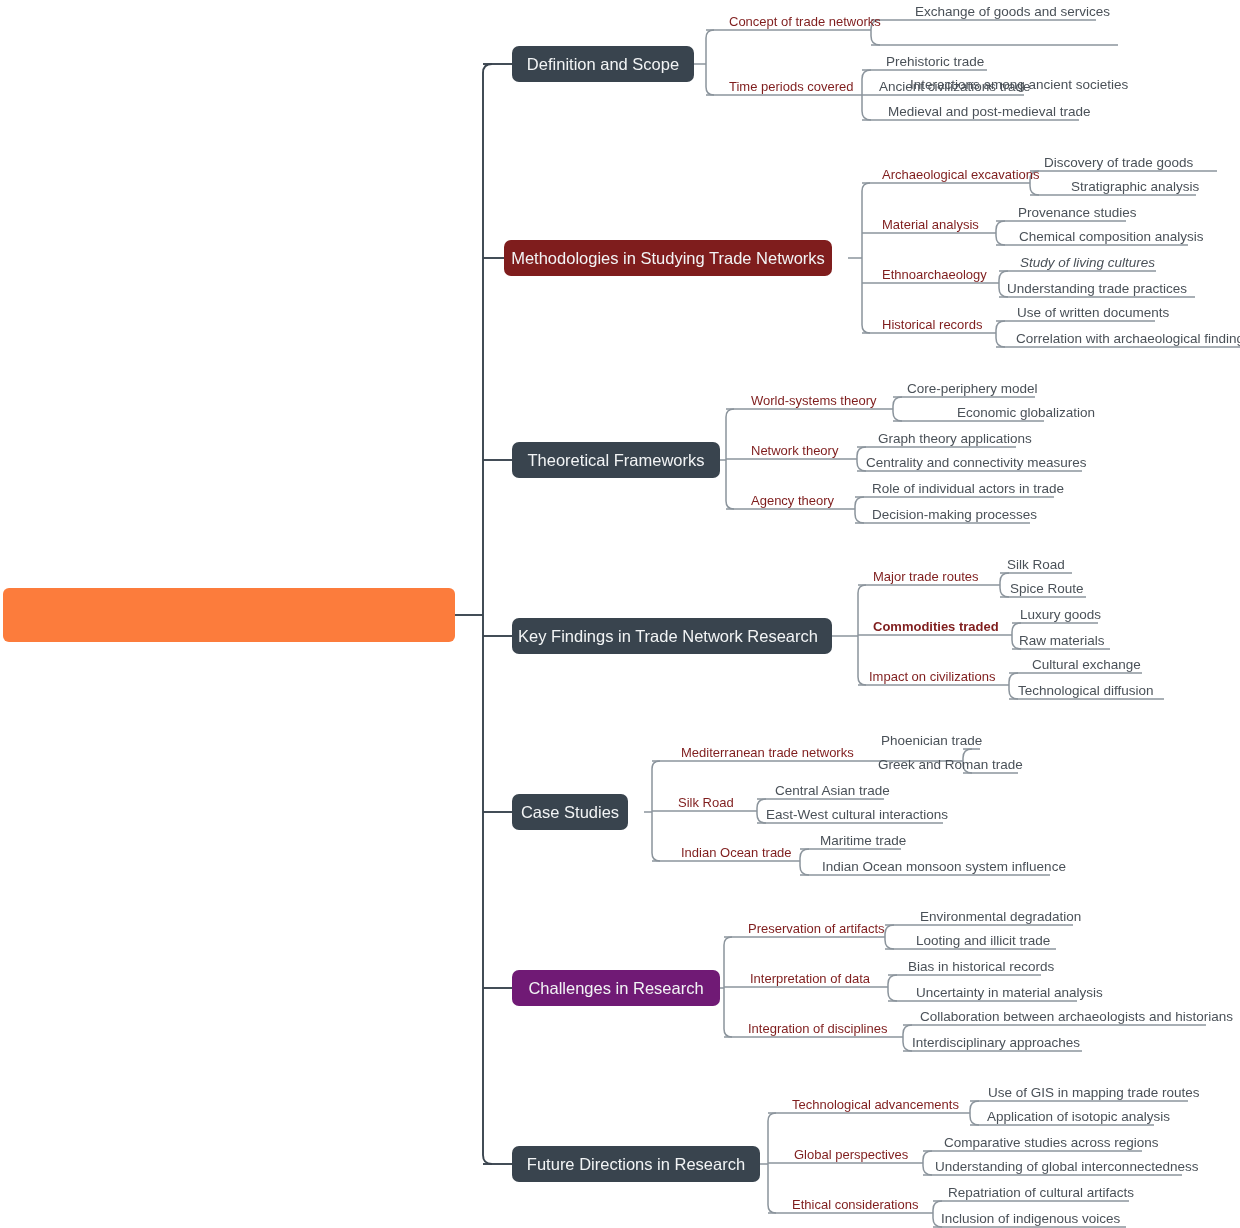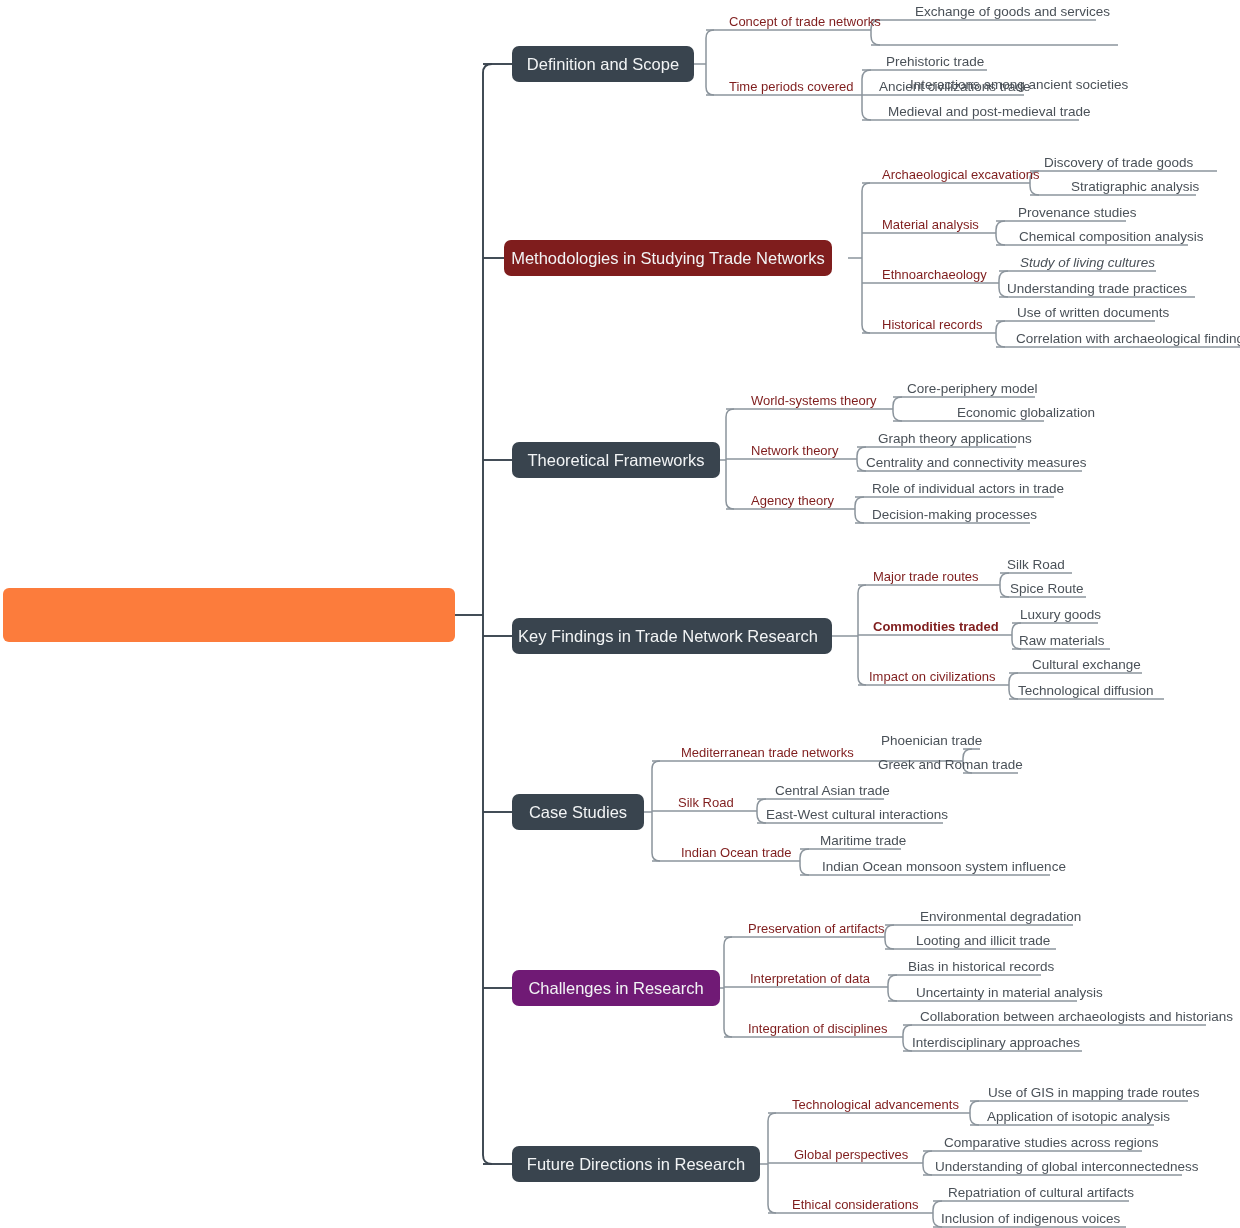--- a/index.html
+++ b/index.html
@@ -221,21 +221,21 @@
       </div>
       <div class="l2-label" style="left: 873px; top: 570px;">Major trade routes</div>
       <div class="l3-label" style="left: 1007px; top: 558px;">Silk Road</div>
       <div class="l3-label" style="left: 1010px; top: 582px;">Spice Route</div>
       <div class="l2-label" style="left: 873px; top: 620px; font-weight: bold;">Commodities traded</div>
       <div class="l3-label" style="left: 1020px; top: 608px;">Luxury goods</div>
       <div class="l3-label" style="left: 1019px; top: 634px;">Raw materials</div>
       <div class="l2-label" style="left: 869px; top: 670px;">Impact on civilizations</div>
       <div class="l3-label" style="left: 1032px; top: 658px;">Cultural exchange</div>
       <div class="l3-label" style="left: 1018px; top: 684px;">Technological diffusion</div>
-      <div class="l1-node" style="left: 512px; top: 794px; width: 132px; background: rgb(57, 68, 78);">
+      <div class="l1-node" style="left: 512px; top: 794px; width: 116px; background: rgb(57, 68, 78);">
         <span class="l1-label">Case Studies</span>
       </div>
       <div class="l2-label" style="left: 681px; top: 746px;">Mediterranean trade networks</div>
       <div class="l3-label" style="left: 881px; top: 734px;">Phoenician trade</div>
       <div class="l3-label" style="left: 878px; top: 758px;">Greek and Roman trade</div>
       <div class="l2-label" style="left: 678px; top: 796px;">Silk Road</div>
       <div class="l3-label" style="left: 775px; top: 784px;">Central Asian trade</div>
       <div class="l3-label" style="left: 766px; top: 808px;">East-West cultural interactions</div>
       <div class="l2-label" style="left: 681px; top: 846px;">Indian Ocean trade</div>
       <div class="l3-label" style="left: 820px; top: 834px;">Maritime trade</div>

